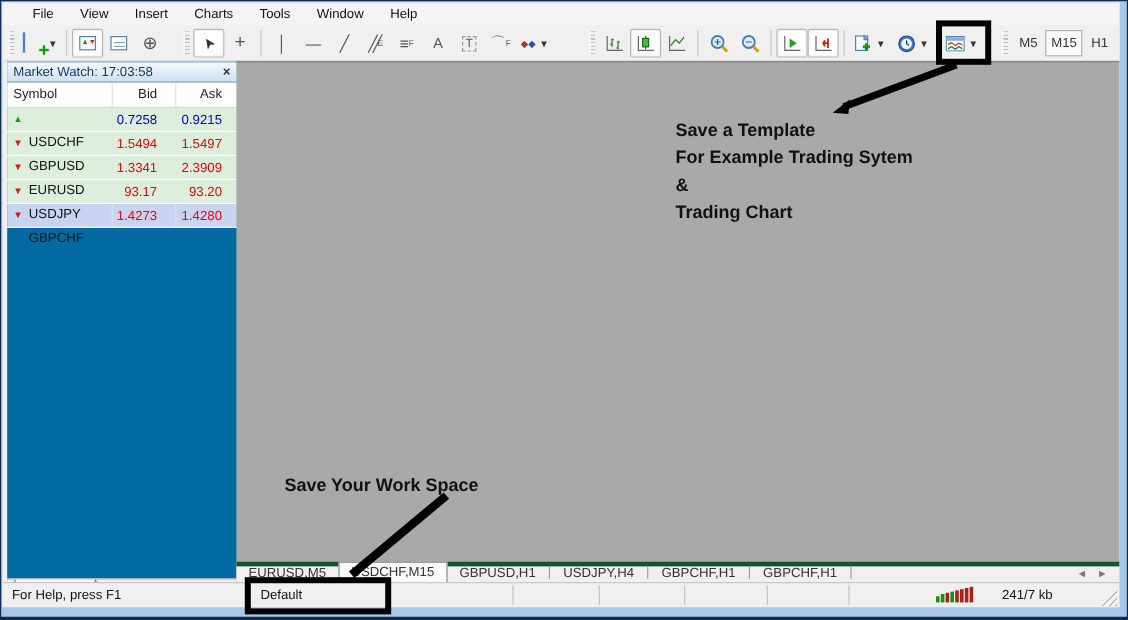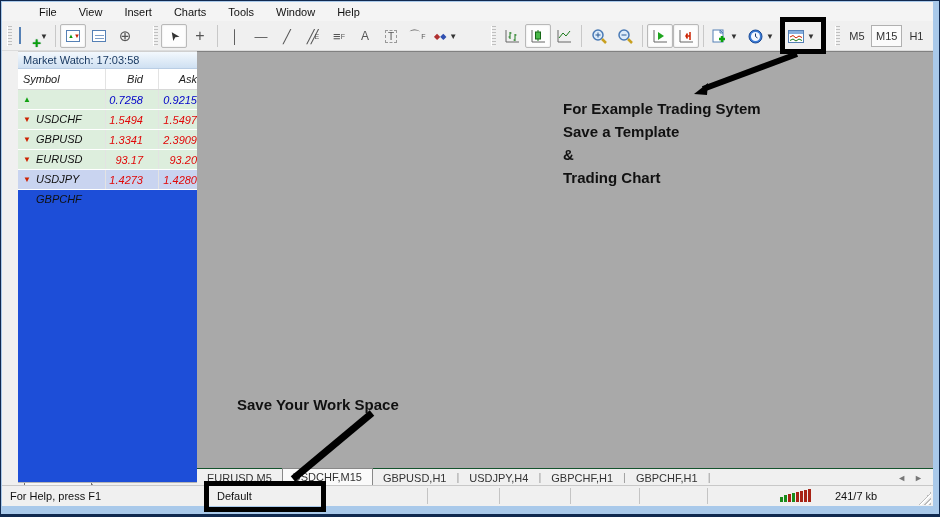--- a/index.html
+++ b/index.html
@@ -3,21 +3,21 @@
 <meta charset="utf-8">
 <style>
   html,body{margin:0;padding:0;background:#d4d0c8;}
   *{box-sizing:border-box;}
   body{font-family:"Liberation Sans",sans-serif;}
   #screen{position:relative;width:940px;height:517px;background:#a9c9ea;
     box-shadow:inset 0 0 0 1px #10294f, inset 0 -3px 0 #10294f;overflow:hidden;}
   #client{position:absolute;left:2px;top:2px;right:7px;bottom:11px;background:#f0f0f0;overflow:hidden;}
 
   
-  #menubar{position:absolute;left:0;top:0;right:0;height:19px;background:#f4f4f4;display:flex;align-items:center;padding-left:26px;}
+  #menubar{position:absolute;left:0;top:0;right:0;height:19px;background:#f4f4f4;display:flex;align-items:center;padding-left:14px;}
   .menu-item{font-size:11px;color:#111;padding:2px 11px;cursor:default;}
 
   
   #toolbar{position:absolute;left:0;top:19px;right:0;height:30px;background:#f0f0f0;border-bottom:1px solid #dcdcdc;}
   .tb-group{position:absolute;top:0;height:30px;display:flex;align-items:center;}
   .grip{width:5px;height:20px;margin:0 3px 0 1px;background:repeating-linear-gradient(to bottom,#c0c0c0 0 1px,transparent 1px 3px);border-left:1px solid #fff;}
   .tb-sep{width:1px;height:22px;background:#c8c8c8;margin:0 4px;}
   .tb-btn{width:26px;height:24px;display:flex;align-items:center;justify-content:center;border:1px solid transparent;border-radius:2px;position:relative;color:#444;font-size:13px;}
   .tb-btn.pressed{background:#fdfdfd;border-color:#b9b9b9;box-shadow:inset 0 0 2px #ddd;}
   .tb-btn.wide{width:36px;justify-content:flex-start;padding-left:3px;}
@@ -33,44 +33,44 @@
   .updown .u{color:#0a9a0a;} .updown .d{color:#cc2200;}
   .rows3{position:absolute;left:2px;top:4px;width:9px;height:6px;background:repeating-linear-gradient(to bottom,#7a9cc6 0 1px,transparent 1px 3px);}
   .glyph{font-size:13px;color:#555;}
   .sub{font-size:7px;vertical-align:sub;color:#555;}
   .dash-box{border:1px dashed #999;padding:0 2px;font-size:10px;color:#555;}
   .diamonds span{font-size:8px;}
   .sigbars{display:flex;align-items:flex-end;gap:1px;height:13px;}
   .sigbars i{width:3px;display:block;}
 
   
-  #mw{position:absolute;left:16px;top:49px;width:195px;bottom:2px;background:#1d4ed8;border-right:1px solid #b5b5b5;border-top:1px solid #d0d0d0;}
+  #mw{position:absolute;left:4px;top:49px;width:195px;bottom:2px;background:#0369a1;border-right:1px solid #b5b5b5;border-top:1px solid #d0d0d0;}
   #mw-title{height:17px;background:linear-gradient(#f3f8fd,#cfe0f2);border-bottom:1px solid #b9cde4;display:flex;align-items:center;font-size:11px;color:#15365f;padding:0 5px;}
   #mw-title .title-text{flex:1;}
   #mw-close{font-size:11px;font-weight:bold;color:#333;padding:0 3px;cursor:default;}
-  .mw-row{display:flex;height:20px;align-items:center;border-bottom:1px solid #fff;font-size:11px;font-style:italic;}
+  .mw-row{display:flex;height:20px;align-items:center;border-bottom:1px solid #fff;font-size:11px;}
   .mw-head{height:21px;border-bottom:1px solid #d8d8d8;color:#222;background:#fff;}
   .c-sym{flex:1;display:flex;align-items:center;padding-left:5px;gap:4px;border-right:1px solid #e3e3e3;height:100%;}
   .c-bid,.c-ask{width:53px;text-align:right;padding-right:15px;height:100%;display:flex;align-items:center;justify-content:flex-end;}
   .c-bid{border-right:1px solid #e3e3e3;}
   .row-grn{background:#ddeedd;}
   .row-sel{background:#c9d4f0;}
   .dir-icon{font-size:8px;width:9px;}
   .dir-icon.up{color:#11a211;} .dir-icon.down{color:#cc2200;}
   .num.blue{color:#0000c8;} .num.red{color:#e00808;}
   .sym-name{color:#101010;margin-top:38px;}
   #mw-tabs{position:absolute;left:0;right:0;bottom:0;height:22px;background:#f0f0f0;border-top:1px solid #b5b5b5;display:flex;align-items:flex-start;font-size:11px;}
   .mw-tab{padding:3px 12px;color:#222;}
   .mw-tab.active{background:#f6f6f6;border:1px solid #707070;border-top:none;margin-left:6px;box-shadow:1px 1px 0 #999;}
   .mw-tab.inactive{color:#555;padding-top:4px;}
   .mw-tab-sep{color:#888;padding-top:4px;}
 
   
   #chart{position:absolute;left:195px;top:49px;right:0;bottom:2px;background:#a9a9a9;border-top:1px solid #808080;}
-  #chart-tabs{position:absolute;left:195px;right:0;bottom:21px;height:17px;background:#f0f0f0;border-top:1px solid #14532d;display:flex;align-items:flex-end;font-size:11px;color:#333;}
+  #chart-tabs{position:absolute;left:195px;right:0;bottom:21px;height:17px;background:#f0f0f0;border-top:4px solid #14532d;display:flex;align-items:flex-end;font-size:11px;color:#333;}
   .ch-tab{padding:2px 10px 1px;white-space:nowrap;}
   .ch-tab.active{background:#fafafa;border:1px solid #888;border-bottom:none;margin-bottom:0;padding-bottom:2px;}
   .ch-sep{color:#999;padding-bottom:2px;}
   #tab-nav{margin-left:auto;display:flex;gap:8px;padding:0 10px 2px;color:#777;font-size:9px;}
 
   
   #statusbar{position:absolute;left:0;right:0;bottom:0;height:21px;background:#f0f0f0;border-top:1px solid #c8c8c8;font-size:11px;color:#111;}
   #help-text{position:absolute;left:8px;top:4px;}
   #workspace-cell{position:absolute;left:215px;top:4px;text-align:right;}
   .sb-div{position:absolute;top:2px;bottom:2px;width:1px;background:#c4c4c4;}
@@ -358,19 +358,19 @@
   </div>
 
   <svg id="anno-svg">
     <line x1="797" y1="54" x2="703" y2="89" stroke="#000" stroke-width="6"></line>
     <polygon points="694,94 708,83 707,95" fill="#000"></polygon>
     <line x1="372" y1="413" x2="293" y2="479" stroke="#000" stroke-width="7"></line>
   </svg>
   <div class="anno" id="tpl-box"></div>
   <div class="anno" id="default-box"></div>
   <div class="anno note" id="tpl-note">
+    <div>Save a Template</div>
     <div>For Example Trading Sytem</div>
-    <div>Save a Template</div>
     <div>&amp;</div>
     <div>Trading Chart</div>
   </div>
   <div class="anno note" id="ws-note">Save Your Work Space</div>
 </div>
 
 </body></html>

